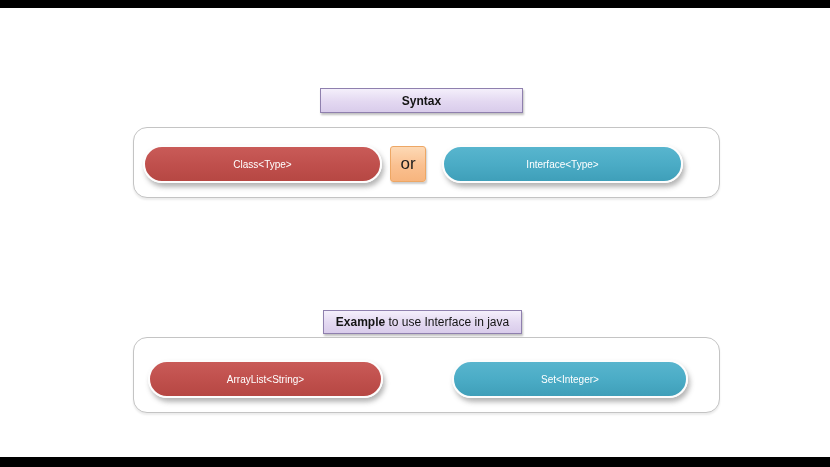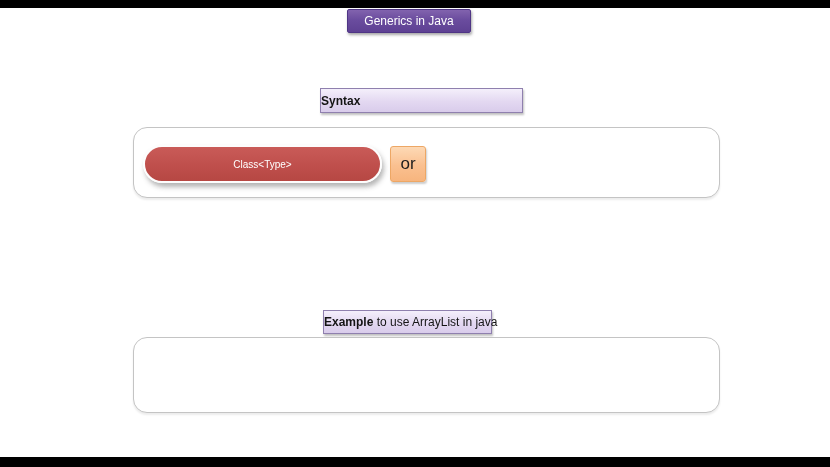--- a/index.html
+++ b/index.html
@@ -45,26 +45,27 @@
   .section-label {
     position: absolute;
     height: 25px;
     background: linear-gradient(180deg, #f4effb 0%, #e3d8f1 55%, #d9cceb 100%);
     border: 1px solid #8f80ae;
     box-shadow: 1px 2px 2px rgba(0,0,0,0.25);
     color: #141414;
     font-size: 12px;
     display: flex;
     align-items: center;
+    justify-content: center;
     box-sizing: border-box;
     white-space: pre;
   }
   .section-label .bold { font-weight: bold; }
   .section-label.syntax { left: 320px; top: 88px; width: 203px; }
-  .section-label.example { left: 323px; top: 310px; width: 169px; height: 24px; }
+  .section-label.example { left: 323px; top: 310px; width: 199px; height: 24px; }
 
   .panel {
     position: absolute;
     left: 133px;
     width: 587px;
     background: #ffffff;
     border: 1px solid #c4c4c4;
     border-radius: 14px;
     box-shadow: 0 2px 2px rgba(0,0,0,0.08);
     box-sizing: border-box;
@@ -114,42 +115,48 @@
     box-sizing: border-box;
   }
 </style>
 </head>
 <body>
 
 <div class="stage">
 
   <div class="bar top"></div>
 
-  <div class="title-box">
-    <span>Generics in Java</span>
-  </div>
 
   <div class="section-label syntax">
     <span class="bold">Syntax</span>
   </div>
 
   <div class="panel syntax-panel"></div>
 
   <div class="pill red class-pill">
     <span>Class&lt;Type&gt;</span>
   </div>
 
   <div class="or-box">
     <span>or</span>
   </div>
 
+  <div class="pill teal interface-pill">
+    <span>Interface&lt;Type&gt;</span>
+  </div>
 
   <div class="section-label example">
-    <span class="bold">Example</span><span> to use ArrayList in java</span>
+    <span class="bold">Example</span><span> to use Interface in java</span>
   </div>
 
   <div class="panel example-panel"></div>
 
+  <div class="pill red arraylist-pill">
+    <span>ArrayList&lt;String&gt;</span>
+  </div>
 
+  <div class="pill teal set-pill">
+    <span>Set&lt;Integer&gt;</span>
+  </div>
 
   <div class="bar bottom"></div>
 
 </div>
 
 </body></html>

